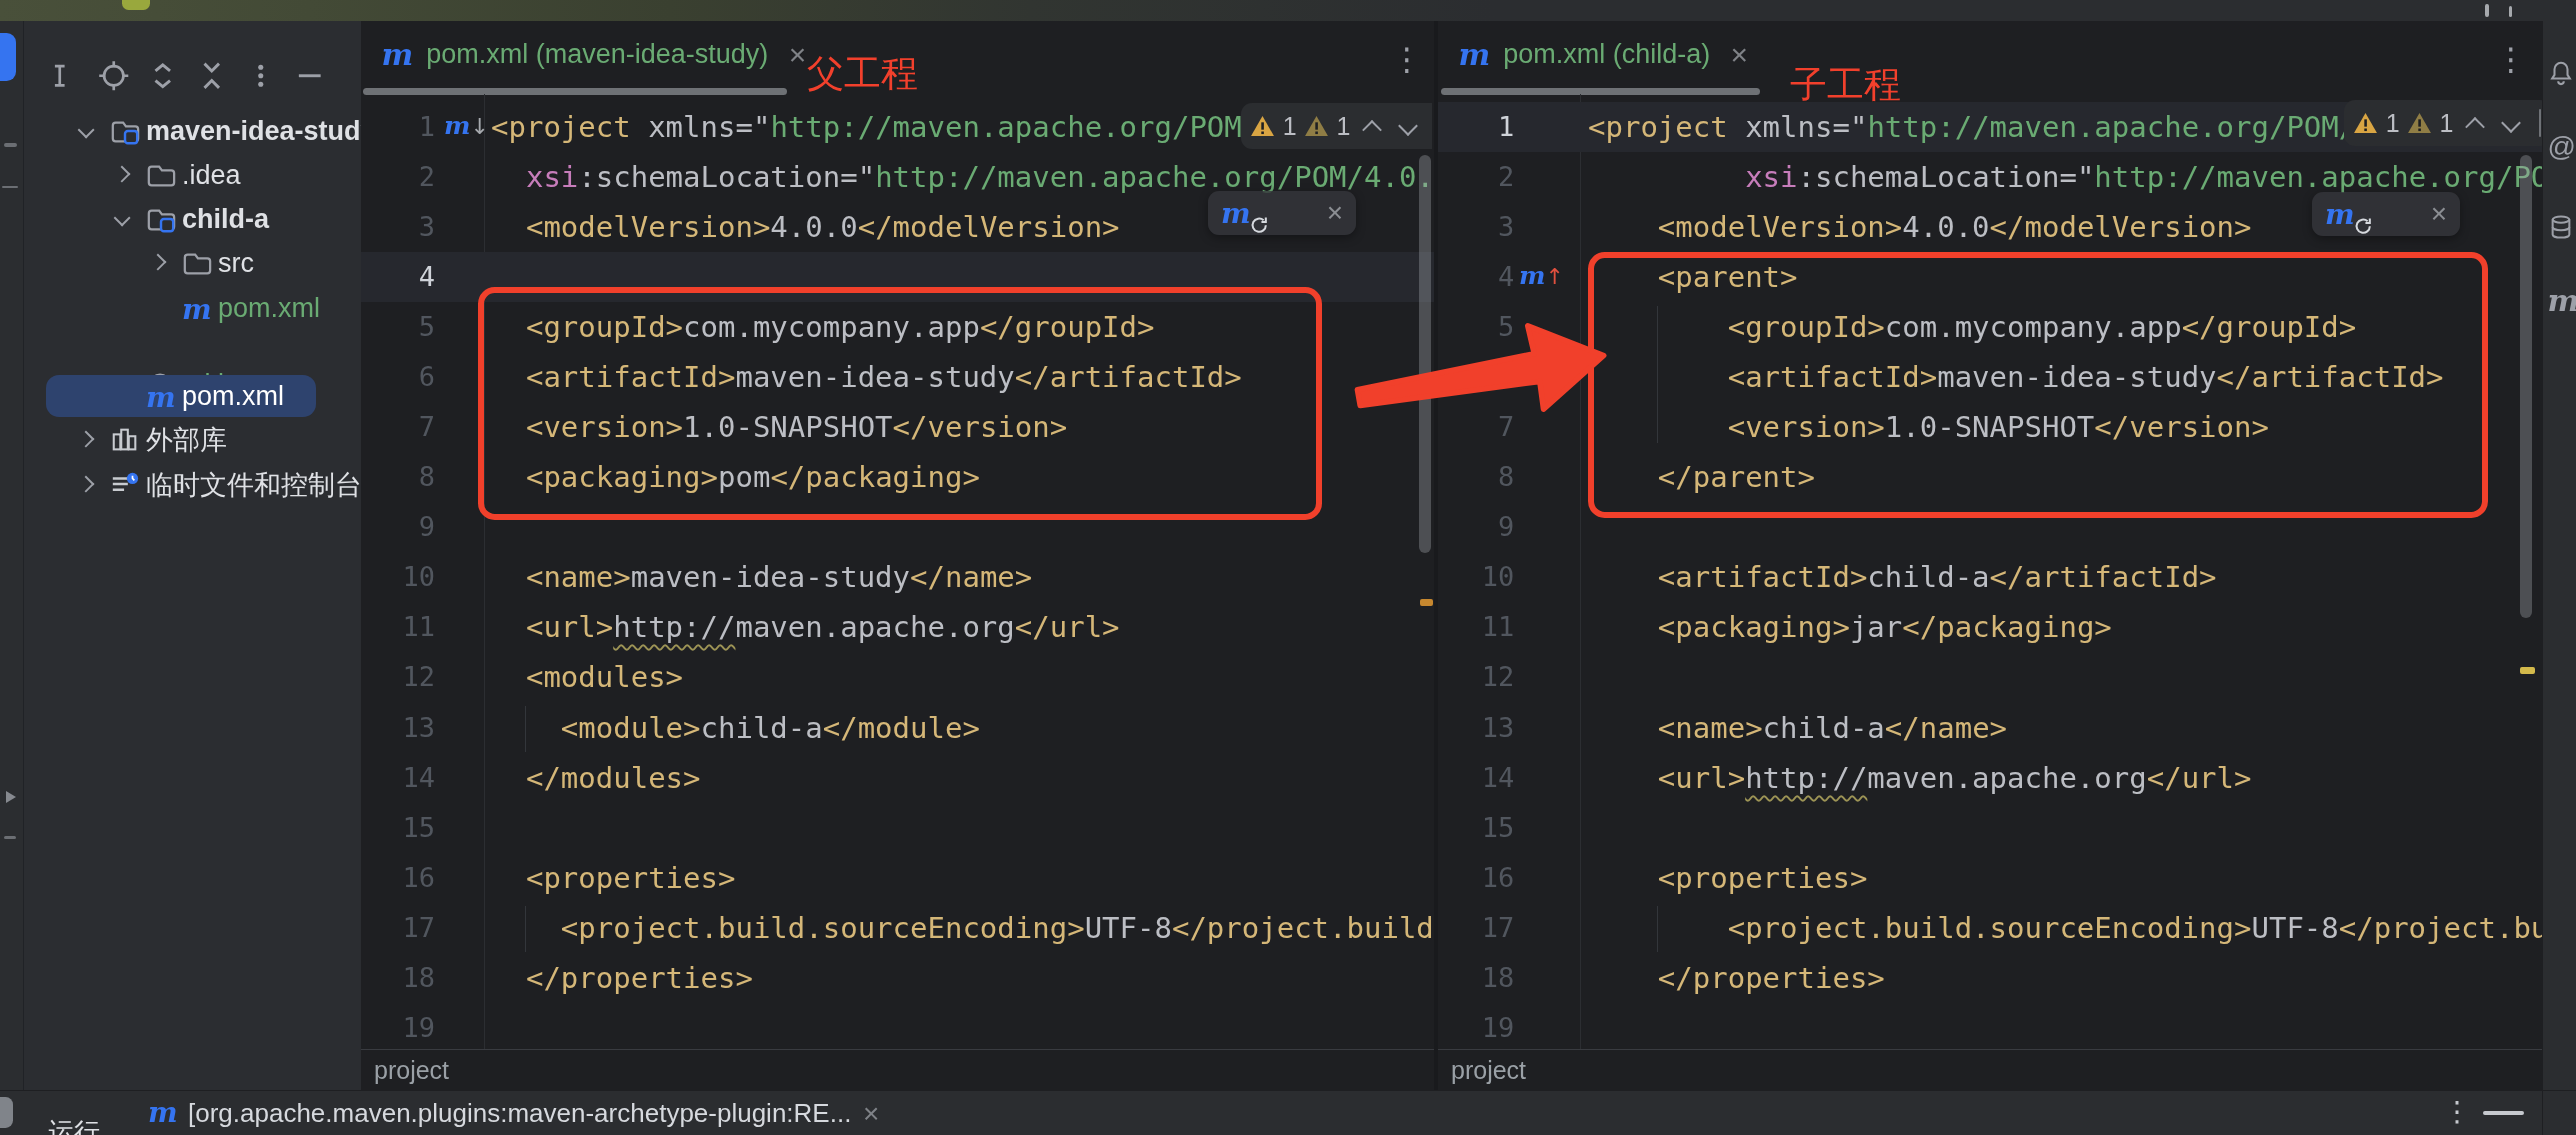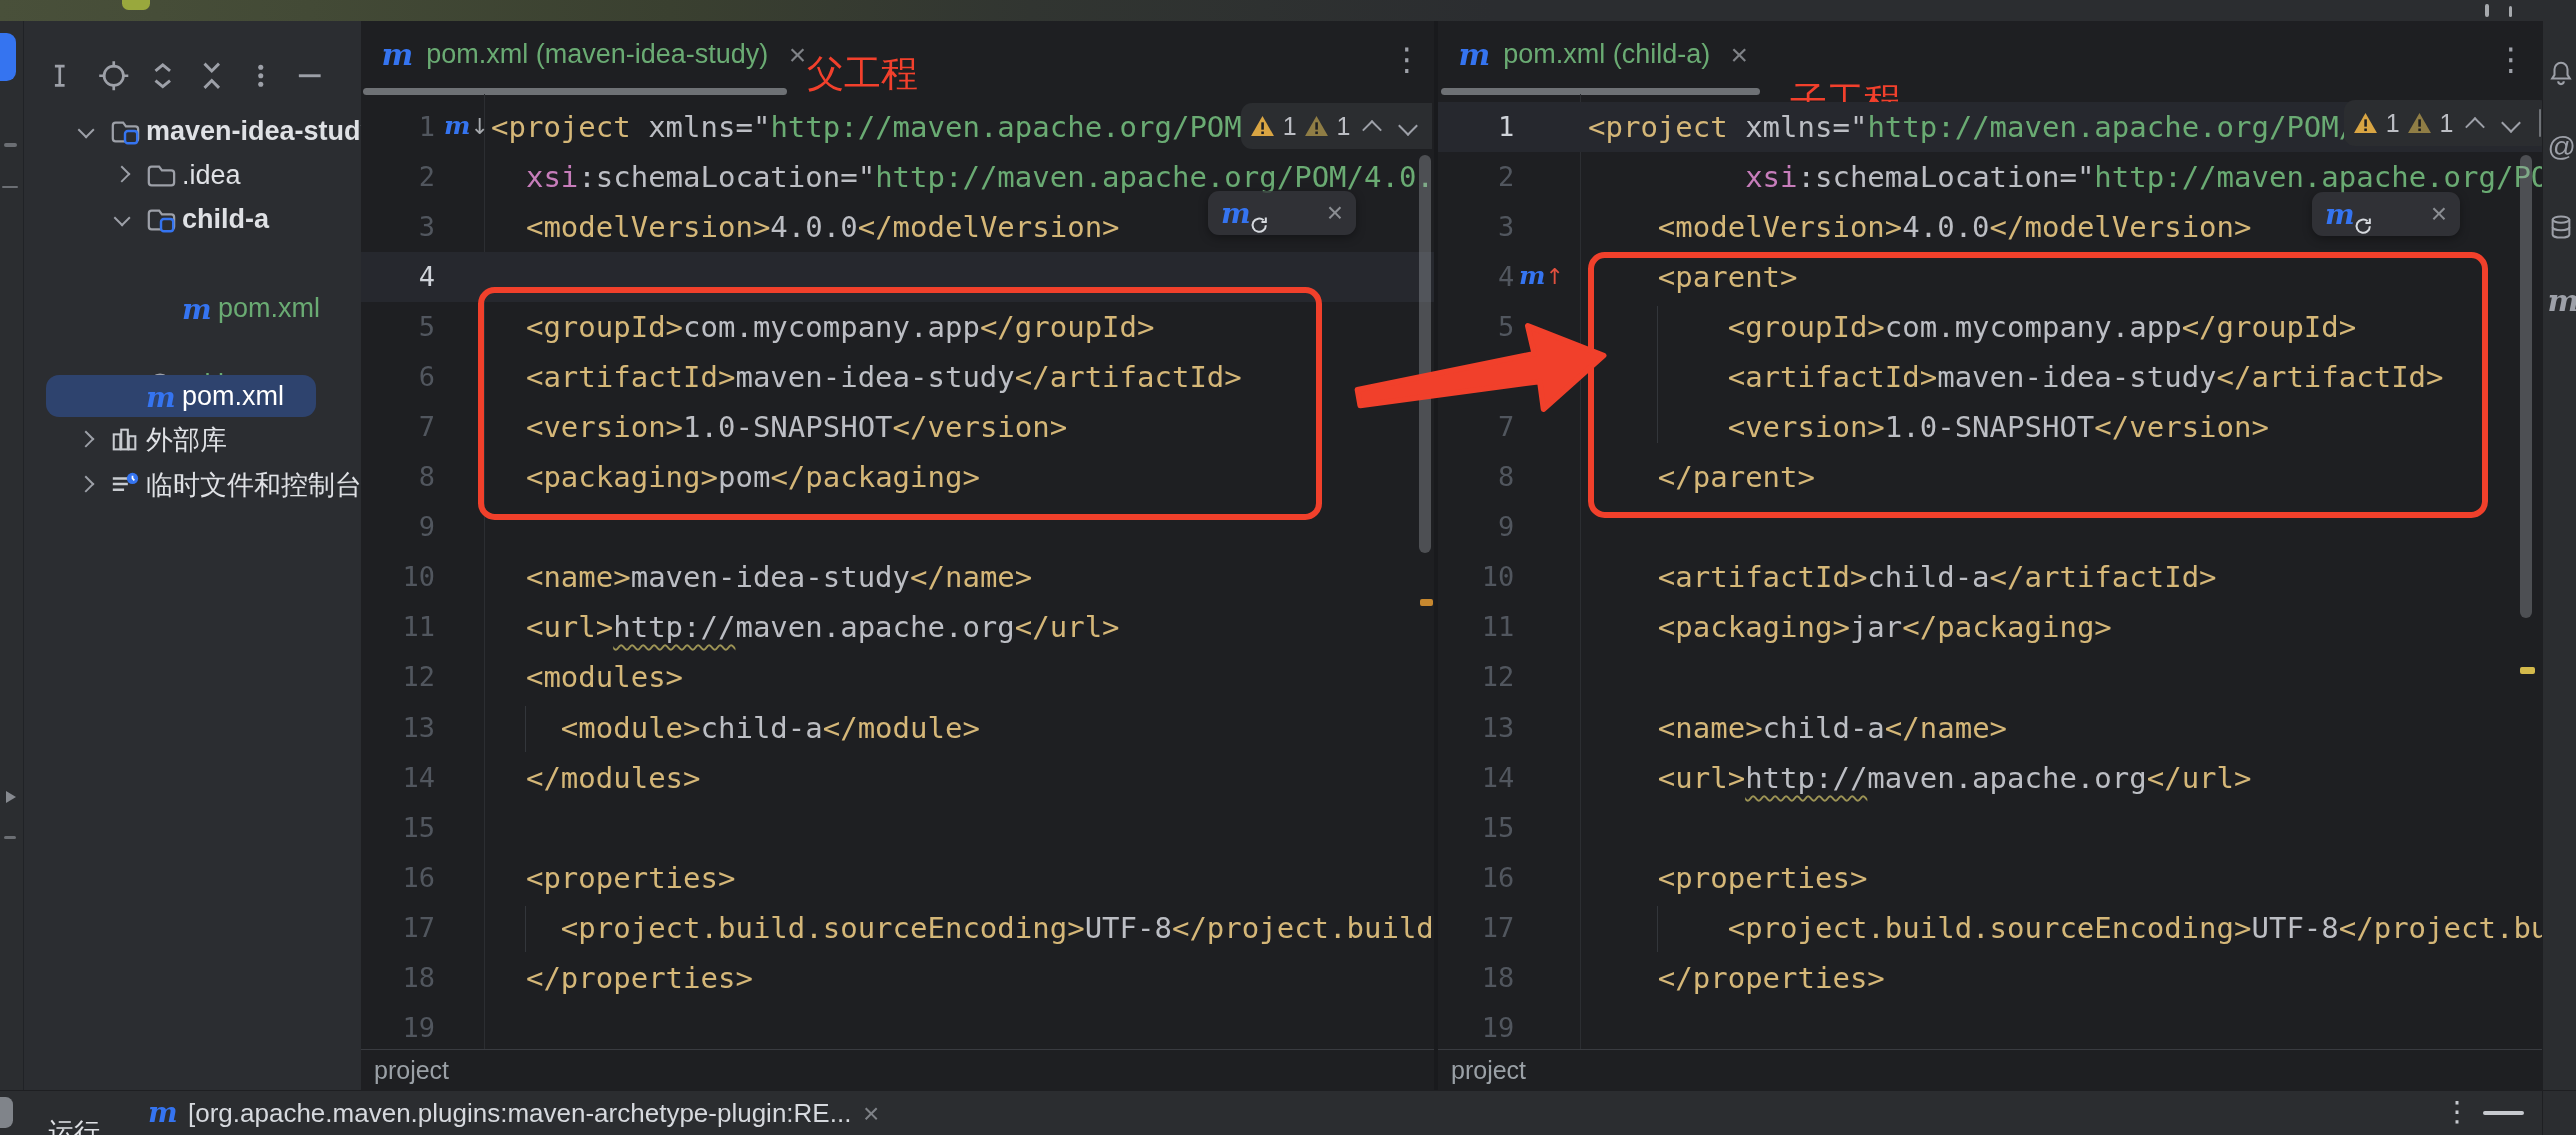--- a/index.html
+++ b/index.html
@@ -156,20 +156,27 @@
             </svg></span>
           <span class="tlabel" style="left:158px;">.idea</span>
         </div>
         <div class="trow" style="top: 176px;">
           <span class="chev down" style="left:92px;top:15px;"></span>
           <span class="ticon" style="left:122px;top:7.4px;"><svg viewBox="0 0 32 28">
               <path d="M3 8q0-3 3-3h8l3 4h10q3 0 3 3v10q0 3-3 3H6q-3 0-3-3z" fill="none" stroke="#9da0a8" stroke-width="2.4"></path>
               <rect x="16" y="14" width="13" height="13" rx="3" fill="#2b2d31" stroke="#3574f0" stroke-width="2.6"></rect>
             </svg></span>
           <span class="tlabel bold" style="left:158px;">child-a</span>
+        </div>
+        <div class="trow" style="top: 220px;">
+          <span class="chev right" style="left:128px;top:15px;"></span>
+          <span class="ticon" style="left:158px;top:7.4px;"><svg viewBox="0 0 32 28">
+              <path d="M3 8q0-3 3-3h8l3 4h10q3 0 3 3v10q0 3-3 3H6q-3 0-3-3z" fill="none" stroke="#9da0a8" stroke-width="2.4"></path>
+            </svg></span>
+          <span class="tlabel" style="left:194px;">src</span>
         </div>
         <div class="trow" style="top: 265px;">
           <span class="ticon" style="left:158px;top:7.4px;"><span class="mglyph" style="font-size:28px;">m</span></span>
           <span class="tlabel green" style="left:194px;">pom.xml</span>
         </div>
         <div class="trow" style="top: 309px; margin-top: 32px;">
           <span class="ticon" style="left:122px;top:7.4px;"><svg viewBox="0 0 32 28">
               <circle cx="15" cy="14" r="10" fill="none" stroke="#9da0a8" stroke-width="2.4"></circle>
               <path d="M8 21 22 7" stroke="#9da0a8" stroke-width="2.4"></path>
             </svg></span>
@@ -286,21 +293,21 @@
     </div>
   </div>
 
   <div class="pane" id="paneR" style="left:1438px;width:1104px;">
     <div class="tab">
       <span class="mico">m</span>
       <span class="tablabel">pom.xml (child-a)</span>
       <span class="tclose">×</span>
     </div>
     <div class="tabline" style="left:2.8px;width:319px;"></div>
-    <div class="annot" style="left:352px;top:55px;">子工程</div>
+    <div class="annot" style="left:352px;top:39px;">子工程</div>
     <div class="kebab" style="left:1057px;">⋮</div>
     <div class="gsep" style="left:142px;"></div>
     <div class="wordhl" style="left:145px;top:87px;width:157px;height:41px;"></div>
     <div class="hlrow" style="top: 81px; width: 1104px;"></div>
       <div id="codeR">
         <div class="gn cur" style="top: 81px; left: 9.3px; width: 67px;">1</div>
         <div class="cl" style="top: 81px; left: 150px;"><span class="ct">&lt;project </span><span class="ca">xmlns</span><span class="co">="</span><span class="cs">http://maven.apache.org/POM/4.0.0"</span></div>
         <div class="gn" style="top: 131px; left: 9.3px; width: 67px;">2</div>
         <div class="cl" style="top: 131px; left: 150px;"><span class="cp">         </span><span class="cx">xsi</span><span class="ca">:schemaLocation</span><span class="co">="</span><span class="cs">http://maven.apache.org/POM/4.0.0 http://maven.apache.org/xsd/maven-4.0.0.xsd"</span></div>
         <div class="gn" style="top: 181px; left: 9.3px; width: 67px;">3</div>

